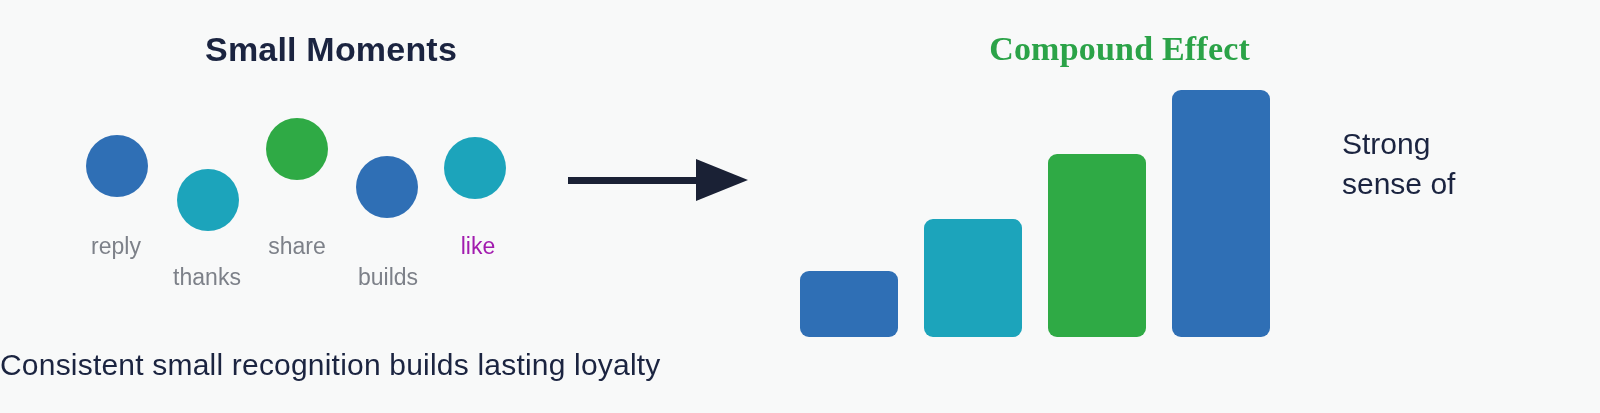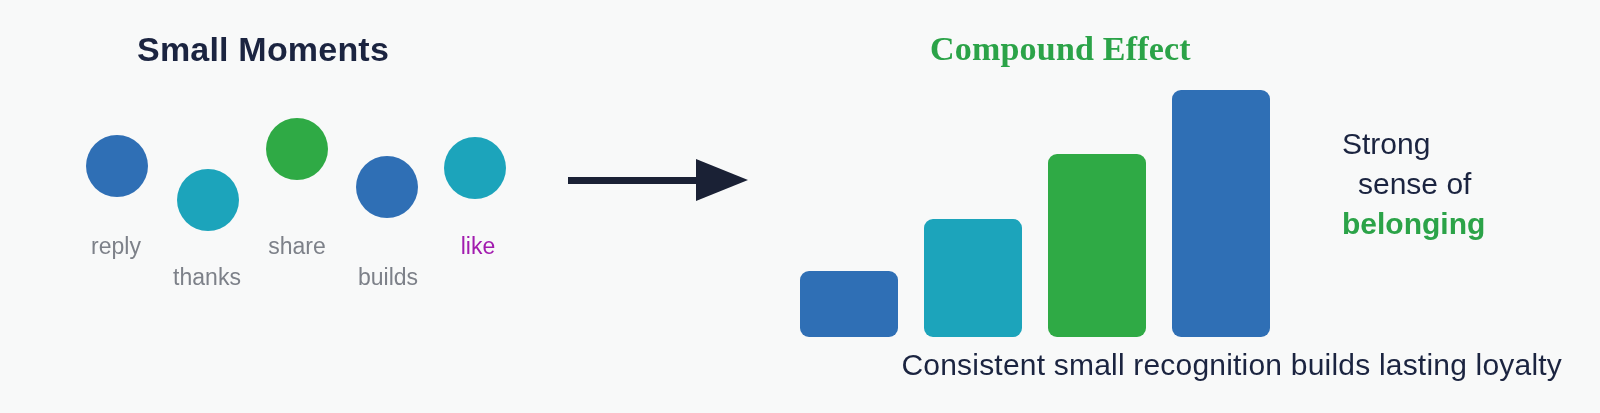--- a/index.html
+++ b/index.html
@@ -13,21 +13,21 @@
     height: 413px;
     overflow: hidden;
     font-family: "Liberation Sans", "DejaVu Sans", sans-serif;
     background: #f8f9f9;
   }
   .section-title {
     position: absolute;
     top: 30px;
     font-size: 34px;
     font-weight: 700;
-    text-align: left;
+    text-align: right;
     letter-spacing: 0.2px;
     white-space: nowrap;
   }
   .left-title  { left: 137px; width: 320px; }
   .right-title { left: 930px; width: 320px; font-family: Liberation Serif, serif; }
 
   .dot {
     position: absolute;
     width: 62px;
     height: 62px;
@@ -86,24 +86,24 @@
     position: absolute;
     left: 1342px;
     top: 124px;
     font-size: 30px;
     line-height: 40px;
   }
   .side-note .bold-line { font-weight: 600; }
 
   .caption {
     position: absolute;
-    left: 14px;
+    left: 0;
     top: 348px;
     width: 1548px;
-    text-align: right;
+    text-align: left;
     font-size: 30px;
     letter-spacing: 0.2px;
   }
 </style>
 </head>
 <body>
 
 <div class="canvas" style="background: rgb(248, 249, 249);">
 
   <div class="section-title left-title" style="color: rgb(27, 36, 64);">Small Moments</div>
@@ -129,19 +129,18 @@
 
   <div class="bars">
     <div class="bar" style="background: rgb(47, 111, 181); height: 66px;"></div>
     <div class="bar" style="background: rgb(28, 164, 187); height: 118px;"></div>
     <div class="bar" style="background: rgb(47, 170, 69); height: 183px;"></div>
     <div class="bar" style="background: rgb(47, 111, 181); height: 247px;"></div>
   </div>
 
   <div class="side-note">
     <div style="color: rgb(27, 36, 64);">Strong</div>
-    <div style="color: rgb(27, 36, 64); margin-left: 16px;">sense of</div>
-    <div class="bold-line" style="color: rgb(43, 163, 72);">belonging</div>
+    <div style="color: rgb(27, 36, 64);">sense of</div>
   </div>
 
   <div class="caption" style="color: rgb(27, 36, 64);">Consistent small recognition builds lasting loyalty</div>
 
 </div>
 
 </body></html>

